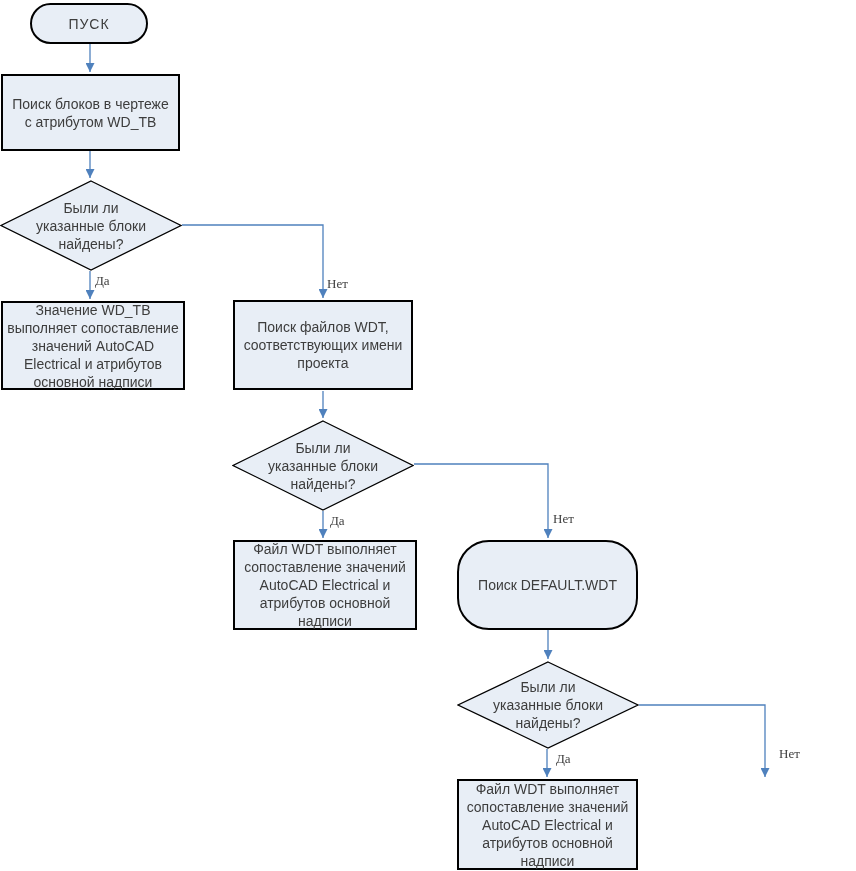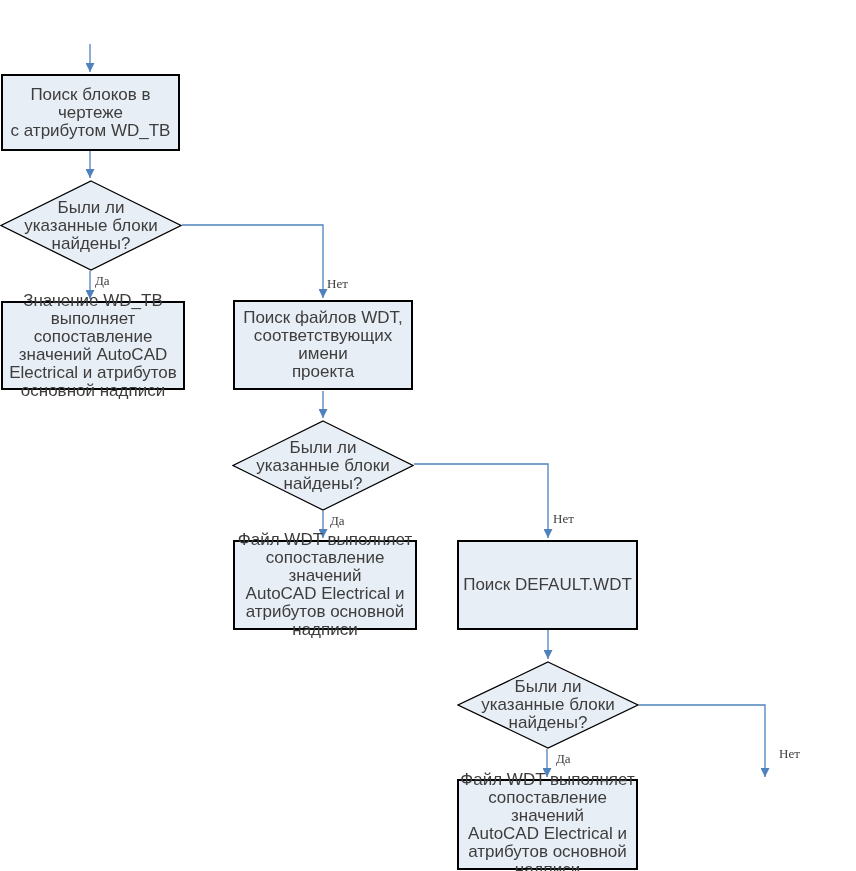--- a/index.html
+++ b/index.html
@@ -24,21 +24,21 @@
     stroke:var(--arrow,#4f81bd);
     stroke-width:1.3;
   }
   #arrowhead path{fill:var(--arrow,#4f81bd);}
   .node{
     position:absolute;
     display:flex;align-items:center;justify-content:center;
     text-align:center;
     box-sizing:border-box;
     z-index:2;
-    font-size:17px;line-height:18px;
+    font-size:14px;line-height:18px;
   }
   .process{
     background:var(--node-fill,#e8eef6);
     border:2px solid var(--node-border,#000);
   }
   .terminator{
     background:var(--node-fill,#e8eef6);
     border:2px solid var(--node-border,#000);
     border-radius:21px;
     font-size:14px;
@@ -84,20 +84,23 @@
     <polyline points="90,271 90,299" marker-end="url(#arrowhead)"></polyline>
     <polyline points="182,225 323,225 323,298" marker-end="url(#arrowhead)"></polyline>
     <polyline points="323,391 323,418" marker-end="url(#arrowhead)"></polyline>
     <polyline points="323,511 323,538" marker-end="url(#arrowhead)"></polyline>
     <polyline points="414,464 548,464 548,538" marker-end="url(#arrowhead)"></polyline>
     <polyline points="548,629 548,659" marker-end="url(#arrowhead)"></polyline>
     <polyline points="547,749 547,777" marker-end="url(#arrowhead)"></polyline>
     <polyline points="639,705 765,705 765,777" marker-end="url(#arrowhead)"></polyline>
   </svg>
 
+  <div class="node terminator" style="left:30px;top:3px;width:118px;height:41px;">
+    <span class="nlabel">ПУСК</span>
+  </div>
 
   <div class="node process" style="left:1px;top:74px;width:179px;height:77px;">
     <span class="nlabel">Поиск блоков в чертеже
 с атрибутом WD_TB</span>
   </div>
 
   <div class="node decision" style="left:0px;top:180px;width:182px;height:91px;">
     <svg class="dshape" viewBox="0 0 182 91" preserveAspectRatio="none" xmlns="http://www.w3.org/2000/svg">
       <polygon points="91,1 181,45.5 91,90 1,45.5"></polygon>
     </svg>
@@ -130,21 +133,21 @@
   </div>
 
   <div class="node process" style="left:233px;top:540px;width:184px;height:90px;">
     <span class="nlabel">Файл WDT выполняет
 сопоставление значений
 AutoCAD Electrical и
 атрибутов основной
 надписи</span>
   </div>
 
-  <div class="node process" style="left:457px;top:540px;width:181px;height:90px;">
+  <div class="node process" style="left:457px;top:540px;width:181px;height:90px;border-radius:32px;">
     <span class="nlabel">Поиск DEFAULT.WDT</span>
   </div>
 
   <div class="node decision" style="left:457px;top:661px;width:182px;height:88px;">
     <svg class="dshape" viewBox="0 0 182 88" preserveAspectRatio="none" xmlns="http://www.w3.org/2000/svg">
       <polygon points="91,1 181,44 91,87 1,44"></polygon>
     </svg>
     <span class="nlabel">Были ли
 указанные блоки
 найдены?</span>

